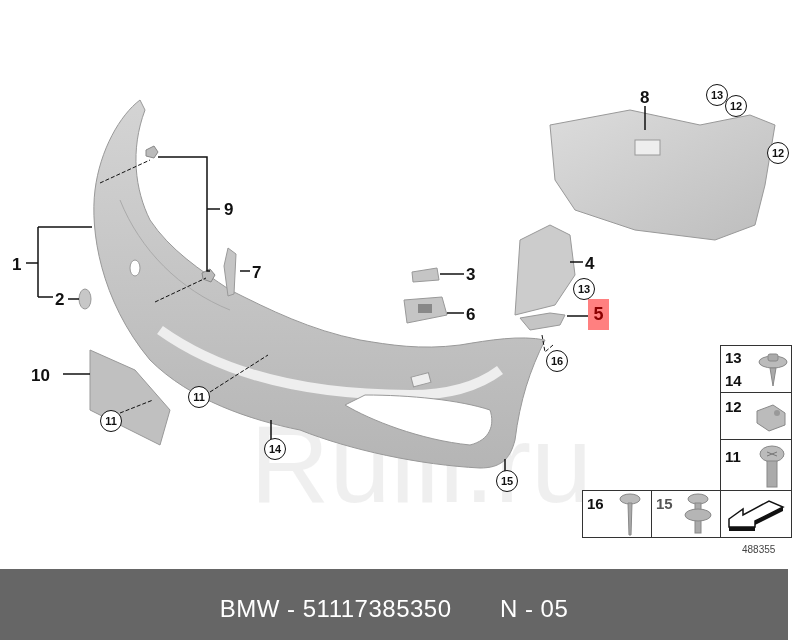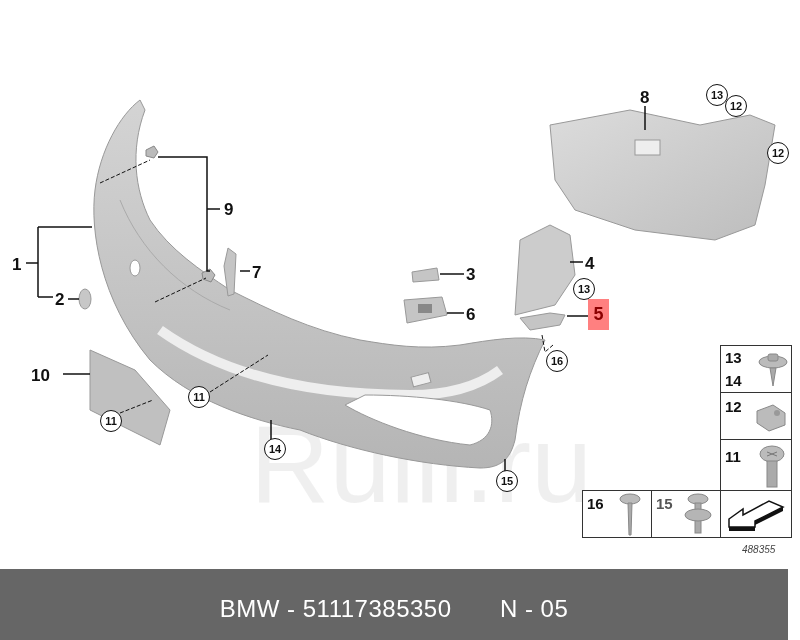--- a/index.html
+++ b/index.html
@@ -153,21 +153,21 @@
       <ellipse cx="16" cy="22" rx="13" ry="6" fill="#b5b5b5" stroke="#888"></ellipse>
     </svg>
   </div>
   <div class="legend-cell" style="left:720px;top:490px;width:72px;height:48px;">
     <svg style="position:absolute;left:4px;top:4px;" width="64" height="40">
       <path d="M4,24 L18,14 L18,20 L44,6 L58,12 L30,26 L30,32 L4,32 Z" fill="#fff" stroke="#111" stroke-width="1.5"></path>
       <path d="M4,32 L30,32 L30,36 L4,36 Z" fill="#111"></path>
       <path d="M30,26 L58,12 L58,16 L30,30 Z" fill="#111"></path>
     </svg>
   </div>
-  <div class="figno" style="left:742px;top:544px;font-style:italic;">488355</div>
+  <div class="figno" style="left:742px;top:544px;">488355</div>
 </div>
 
 <div id="footer">
   <span>
     <span>BMW</span>
     <span>-</span>
     <span>51117385350</span>
     <span style="display:inline-block;width:34px;"></span>
     <span>N - 05</span>
   </span>

